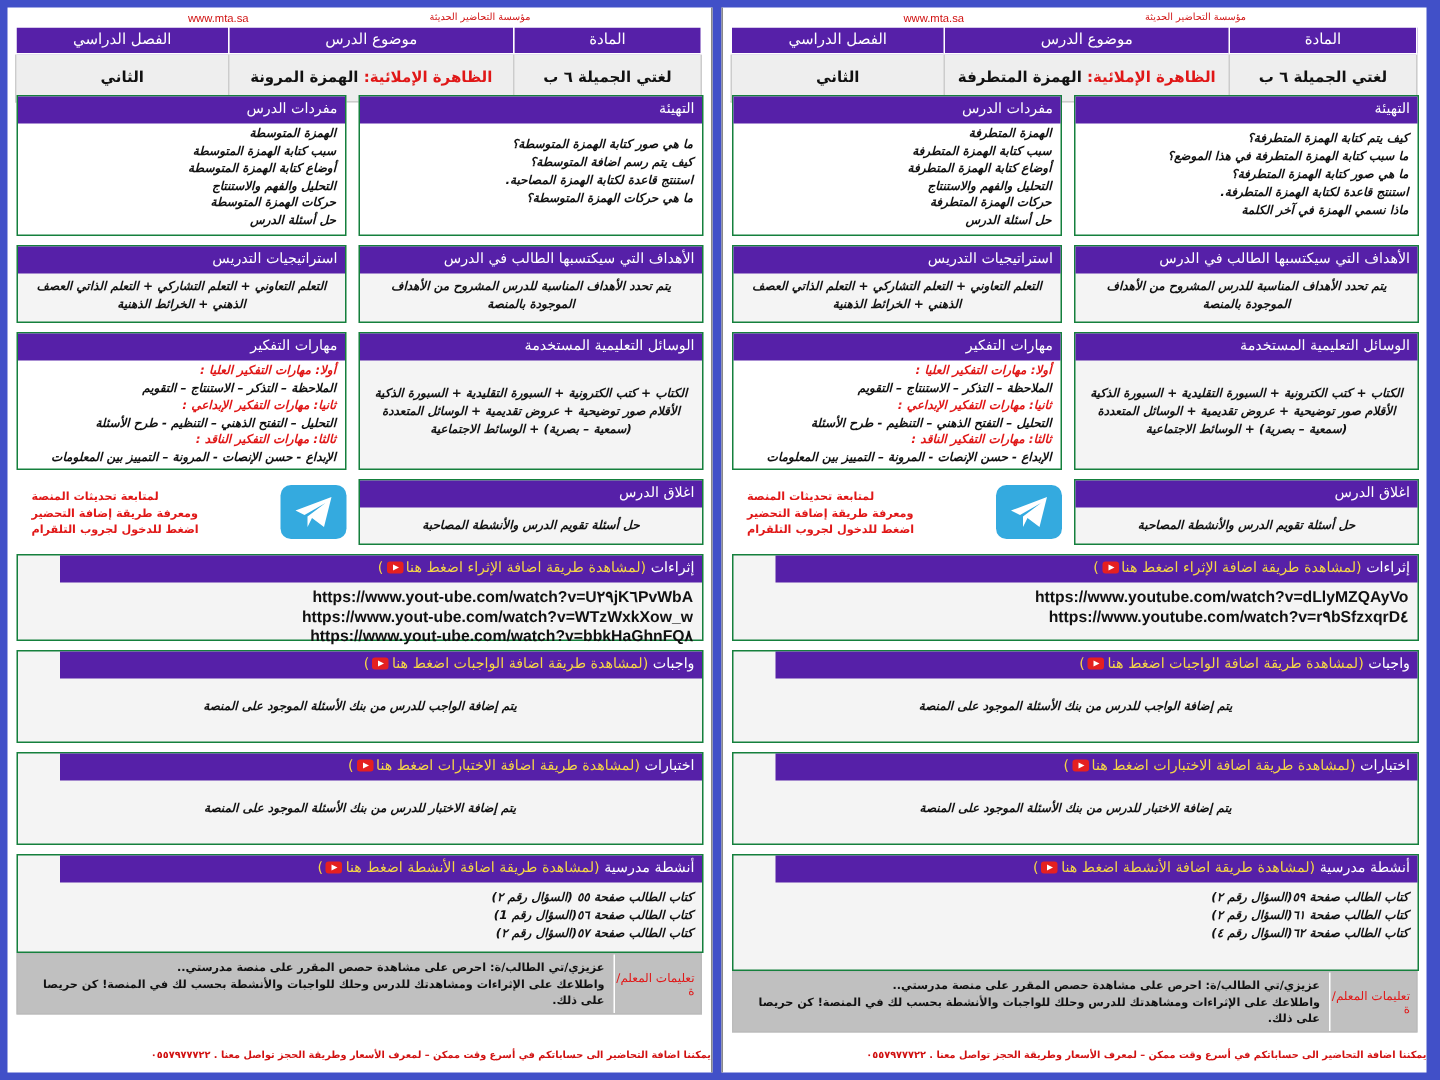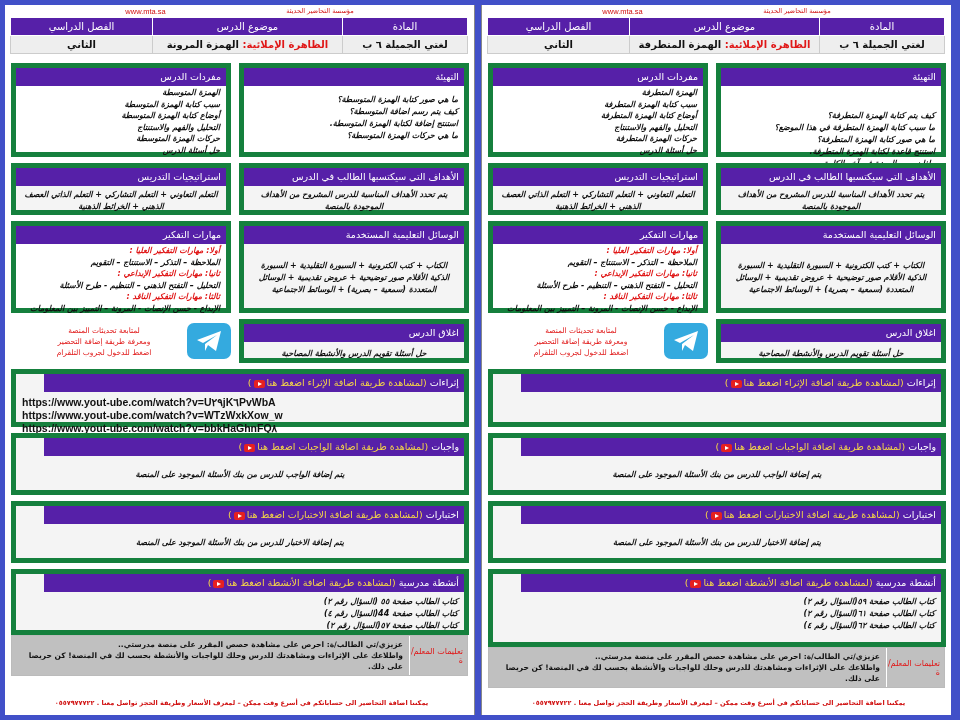--- a/index.html
+++ b/index.html
@@ -19,60 +19,60 @@
   }
   .site-row .url { font-family: "Liberation Sans", sans-serif; font-size: 7.5px; direction: ltr; }
 
   table.meta { width: 458px; margin: 0 6px; border-collapse: collapse; direction: rtl; }
   table.meta th {
     background: #5620a8; color: #fff; font-weight: normal; font-size: 10px;
     height: 18px; border: 1px solid #fff;
   }
   table.meta td {
     background: #eeeeee; color: #111; font-weight: bold; font-size: 10px;
-    height: 18px; border: 1px solid #ccc; text-align: center;
+    height: 32px; border: 1px solid #ccc; text-align: center;
   }
   table.meta td .red { color: #e01818; }
 
   .grid { position: absolute; left: 6px; width: 458px; direction: rtl; }
-  .box { position: absolute; border: 5px solid #15803d; background: #f4f4f4; }
+  .box { position: absolute; border: 1px solid #15803d; background: #f4f4f4; }
   .box .hdr {
     background: #5620a8; color: #fff; font-size: 9.5px; height: 18px;
     line-height: 18px; padding: 0 5px; white-space: nowrap; overflow: hidden;
   }
   .box .body { font-size: 8px; font-weight: bold; color: #111; padding: 3px 6px; line-height: 12px; font-style: italic; }
   .box.white { background: #fff; }
   .center { text-align: center; }
   .redtxt { color: #e01818; }
 
   .wide .hdr { font-size: 9.5px; margin-left: 28px; }
   .wide .hdr .yellow { color: #f5d547; }
   .yt-icon {
     display: inline-block; width: 11px; height: 8px; background: #e52020;
     border-radius: 2px; vertical-align: middle; position: relative; margin: 0 2px;
   }
   .yt-icon::after {
     content: ""; position: absolute; left: 4px; top: 2px;
     border-left: 4px solid #fff; border-top: 2px solid transparent; border-bottom: 2px solid transparent;
   }
-  .links { direction: ltr; font-family: "Liberation Sans", sans-serif;
+  .links { direction: ltr; text-align: right; font-family: "Liberation Sans", sans-serif;
     font-size: 10.5px; font-weight: bold; color: #111; padding: 4px 6px; line-height: 13px; }
 
   .tele-wrap { position: absolute; display: flex; align-items: center; direction: rtl; }
   .tele-icon {
     width: 44px; height: 36px; border-radius: 7px; background: #34aadf;
     display: flex; align-items: center; justify-content: center;
   }
-  .tele-text { font-size: 7.5px; color: #e01818; text-align: center; line-height: 11px; font-weight: normal; }
+  .tele-text { font-size: 7.5px; color: #e01818; text-align: left; line-height: 11px; font-weight: bold; }
 
   .notes { position: absolute; display: flex; direction: rtl; background: #c0c0c0; border: 1px solid #bbb; }
   .notes .label { width: 58px; color: #e01818; font-size: 8px; display: flex; align-items: center; padding-right: 4px; border-left: 1px solid #fff; }
   .notes .text { flex: 1; font-size: 7.5px; font-weight: bold; color: #111; padding: 3px 6px; line-height: 11px; }
 
-  .footer { position: absolute; bottom: 8px; left: 4px; right: 0; text-align: center; font-size: 6.5px; color: #d01010; font-weight: bold; direction: rtl; }
+  .footer { position: absolute; bottom: 8px; left: 4px; right: 0; text-align: right; font-size: 6.5px; color: #d01010; font-weight: bold; direction: rtl; }
 </style>
 </head>
 <body>
 
 <div class="page left">
   <div class="site-row">
     <span>مؤسسة التحاضير الحديثة</span>
     <span class="url">www.mta.sa</span>
   </div>
   <table class="meta">
@@ -90,21 +90,21 @@
   </tbody>
     </table>
 
   <div class="grid" style="top:58px; height:600px;">
 
     <div class="box white" style="right:0; top:0; width:230px; height:94px;">
       <div class="hdr">التهيئة</div>
       <div class="body" style="padding-top:8px">
           <div>ما هي صور كتابة الهمزة المتوسطة؟</div>
           <div>كيف يتم رسم اضافة المتوسطة؟</div>
-          <div>استنتج إضافة لكتابة الهمزة المتوسطة.</div>
+          <div>استنتج قاعدة لكتابة الهمزة المصاحبة.</div>
           <div>ما هي حركات الهمزة المتوسطة؟</div>
         </div>
     </div>
     <div class="box white" style="left:0; top:0; width:220px; height:94px;">
       <div class="hdr">مفردات الدرس</div>
       <div class="body" style="line-height:11.5px;padding-top:1px">
           <div>الهمزة المتوسطة</div>
           <div>سبب كتابة الهمزة المتوسطة</div>
           <div>أوضاع كتابة الهمزة المتوسطة</div>
           <div>التحليل والفهم والاستنتاج</div>
@@ -171,21 +171,21 @@
 
     <div class="box wide" style="right:0; left:0; top:438px; height:62px;">
       <div class="hdr"><span>اختبارات</span> <span class="yellow">(لمشاهدة طريقة اضافة الاختبارات اضغط هنا</span><span class="yt-icon"></span><span class="yellow">)</span></div>
       <div class="body center" style="padding-top:13px">يتم إضافة الاختبار للدرس من بنك الأسئلة الموجود على المنصة</div>
     </div>
 
     <div class="box wide activities" style="right: 0px; left: 0px; top: 506px; height: 66px;">
       <div class="hdr"><span>أنشطة مدرسية</span> <span class="yellow">(لمشاهدة طريقة اضافة الأنشطة اضغط هنا</span><span class="yt-icon"></span><span class="yellow">)</span></div>
       <div class="body" style="padding-top:4px">
           <div>كتاب الطالب صفحة ٥٥ (السؤال رقم ٢)</div>
-          <div>كتاب الطالب صفحة 44(السؤال رقم ٤)</div>
+          <div>كتاب الطالب صفحة ٥٦(السؤال رقم 1)</div>
           <div>كتاب الطالب صفحة ٥٧(السؤال رقم ٢)</div>
         </div>
     </div>
   </div>
 
   <div class="notes" style="right: 6px; left: 6px; top: 630px;">
     <div class="label">تعليمات المعلم/ة</div>
     <div class="text">
         <div>عزيزي/تي الطالب/ة: احرص على مشاهدة حصص المقرر على منصة مدرستي..</div>
         <div>واطلاعك على الإثراءات ومشاهدتك للدرس وحلك للواجبات والأنشطة بحسب لك في المنصة! كن حريصا على ذلك.</div>
@@ -212,21 +212,21 @@
       <td style="width:190px"><span class="red">الظاهرة الإملائية:</span><span> الهمزة المتطرفة</span></td>
       <td>الثاني</td>
     </tr>
   </tbody>
     </table>
 
   <div class="grid" style="top:58px; height:600px;">
 
     <div class="box white" style="right:0; top:0; width:230px; height:94px;">
       <div class="hdr">التهيئة</div>
-      <div class="body" style="padding-top:24px">
+      <div class="body" style="padding-top:4px">
           <div>كيف يتم كتابة الهمزة المتطرفة؟</div>
           <div>ما سبب كتابة الهمزة المتطرفة في هذا الموضع؟</div>
           <div>ما هي صور كتابة الهمزة المتطرفة؟</div>
           <div>استنتج قاعدة لكتابة الهمزة المتطرفة.</div>
           <div>ماذا نسمي الهمزة في آخر الكلمة</div>
         </div>
     </div>
     <div class="box white" style="left:0; top:0; width:220px; height:94px;">
       <div class="hdr">مفردات الدرس</div>
       <div class="body" style="line-height:11.5px;padding-top:1px">
@@ -276,20 +276,24 @@
       </div>
       <div class="tele-text" style="flex:1">
           <div>لمتابعة تحديثات المنصة</div>
           <div>ومعرفة طريقة إضافة التحضير</div>
           <div>اضغط للدخول لجروب التلقرام</div>
         </div>
     </div>
 
     <div class="box wide" style="right:0; left:0; top:306px; height:58px;">
       <div class="hdr"><span>إثراءات</span> <span class="yellow">(لمشاهدة طريقة اضافة الإثراء اضغط هنا</span><span class="yt-icon"></span><span class="yellow">)</span></div>
+      <div class="links">
+          <div>https://www.youtube.com/watch?v=dLlyMZQAyVo</div>
+          <div>https://www.youtube.com/watch?v=r٩bSfzxqrD٤</div>
+        </div>
     </div>
 
     <div class="box wide" style="right:0; left:0; top:370px; height:62px;">
       <div class="hdr"><span>واجبات</span> <span class="yellow">(لمشاهدة طريقة اضافة الواجبات اضغط هنا</span><span class="yt-icon"></span><span class="yellow">)</span></div>
       <div class="body center" style="padding-top:13px">يتم إضافة الواجب للدرس من بنك الأسئلة الموجود على المنصة</div>
     </div>
 
     <div class="box wide" style="right:0; left:0; top:438px; height:62px;">
       <div class="hdr"><span>اختبارات</span> <span class="yellow">(لمشاهدة طريقة اضافة الاختبارات اضغط هنا</span><span class="yt-icon"></span><span class="yellow">)</span></div>
       <div class="body center" style="padding-top:13px">يتم إضافة الاختبار للدرس من بنك الأسئلة الموجود على المنصة</div>

